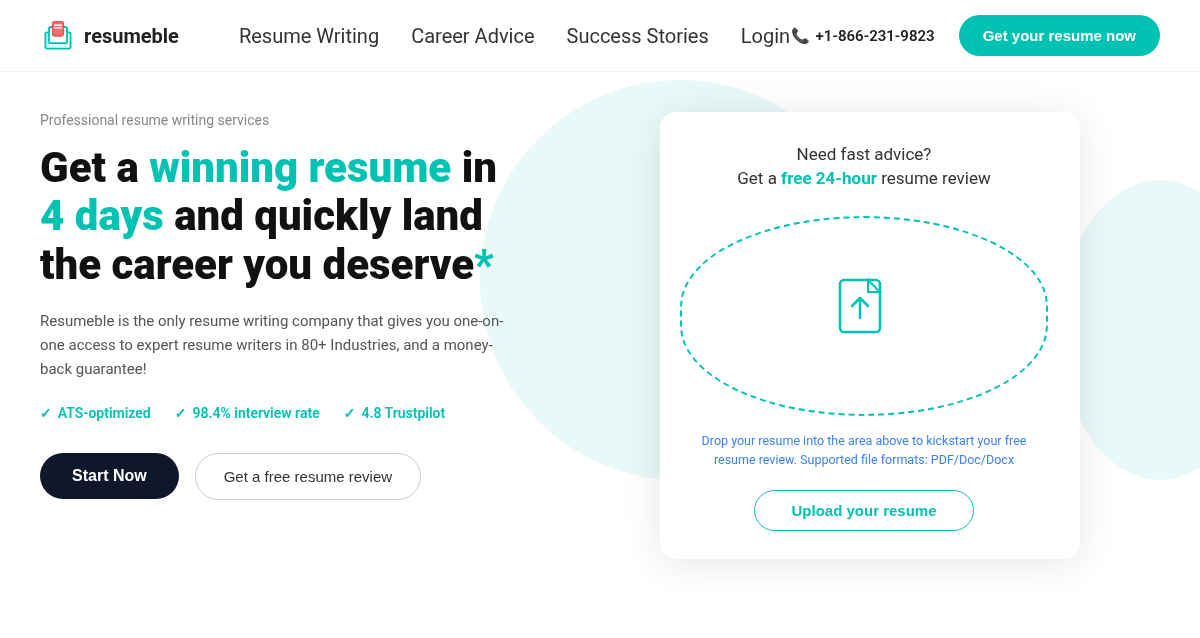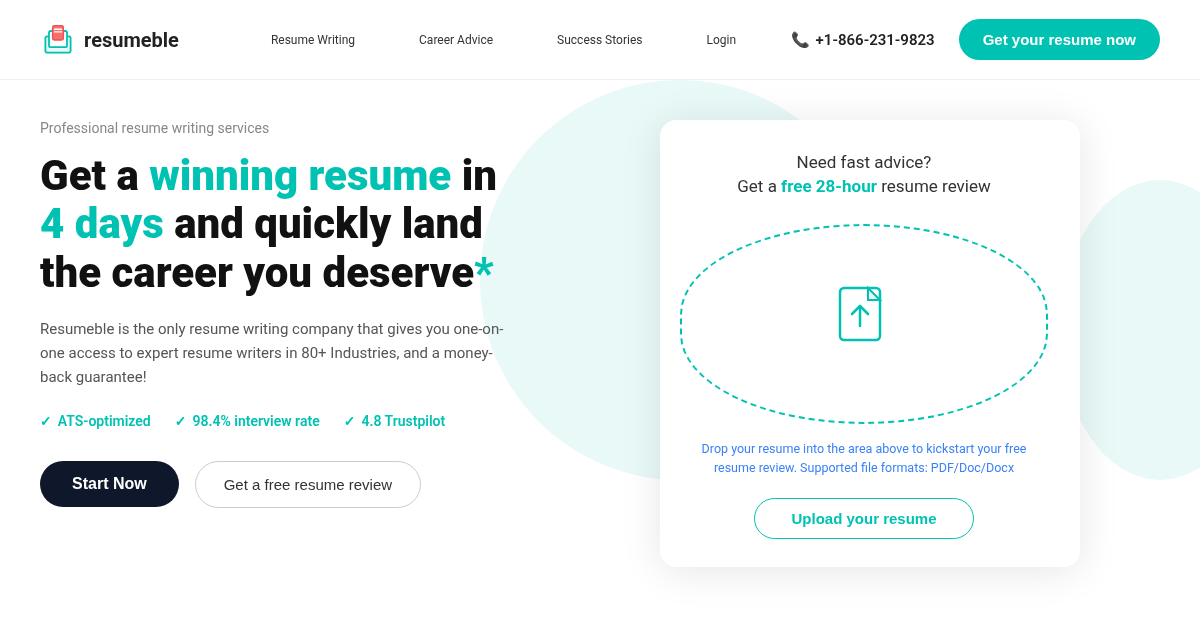--- a/index.html
+++ b/index.html
@@ -10,21 +10,21 @@
       height: 638px;
       overflow: hidden;
       position: relative;
     }
 
     
     header {
       display: flex;
       align-items: center;
       padding: 0 40px;
-      height: 80px;
+      height: 72px;
       border-bottom: 1px solid #f0f0f0;
       position: relative;
       z-index: 10;
     }
     .logo {
       display: flex;
       align-items: center;
       gap: 8px;
       text-decoration: none;
       margin-right: 60px;
@@ -38,25 +38,24 @@
       font-weight: 700;
       color: #222;
     }
     nav {
       display: flex;
       align-items: center;
       gap: 32px;
       flex: 1;
     }
     .nav-link {
-      font-size: 12px;
+      font-size: 20px;
       color: #333;
       text-decoration: none;
       cursor: pointer;
-      margin-left: 32px;
     }
     .header-phone {
       display: flex;
       align-items: center;
       gap: 6px;
       font-size: 15px;
       font-weight: 600;
       color: #222;
       margin-right: 24px;
     }
@@ -299,21 +298,21 @@
       <button class="btn-start">Start Now</button>
       <button class="btn-outline">Get a free resume review</button>
     </div>
   </div>
 
   <div class="right-card">
     <p class="card-title">
       <span>Need fast advice?</span>
     </p>
     <p class="card-title">
-      <span>Get a </span><span class="teal bold">free 28-hour</span><span> resume review</span>
+      <span>Get a </span><span class="teal bold">free 24-hour</span><span> resume review</span>
     </p>
 
     <div class="drop-area">
       <div class="upload-icon-wrapper">
         <svg class="upload-icon-svg" viewBox="0 0 64 80" fill="none" xmlns="http://www.w3.org/2000/svg">
 
           <rect x="8" y="4" width="40" height="52" rx="4" fill="white" stroke="#00c2b2" stroke-width="2.5"></rect>
 
           <path d="M36 4 L48 16 L36 16 Z" fill="#e8f9f8" stroke="#00c2b2" stroke-width="2"></path>
 

